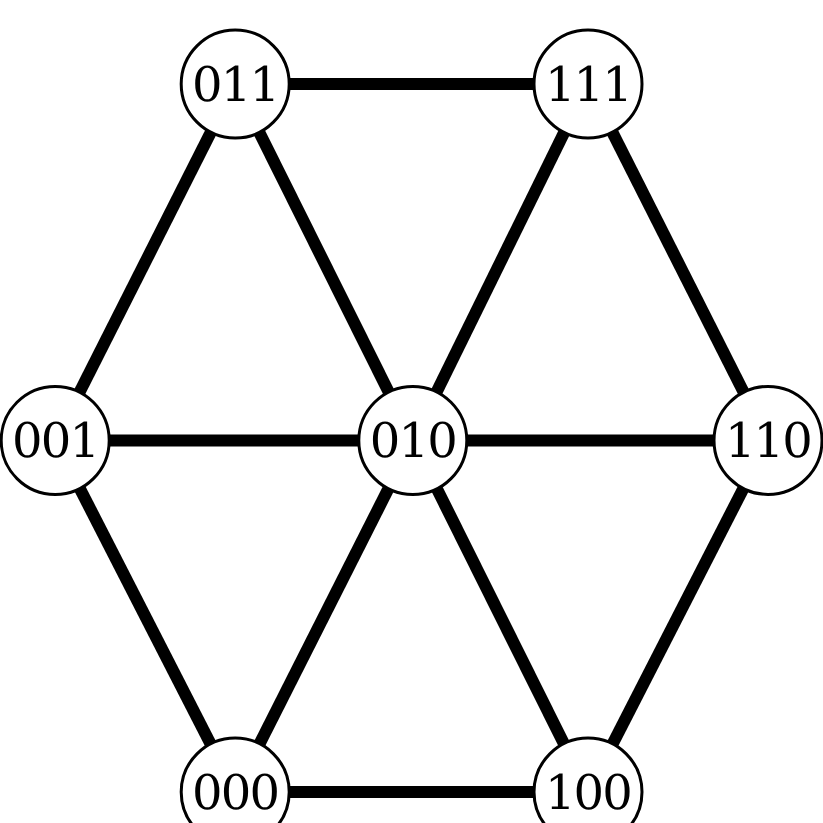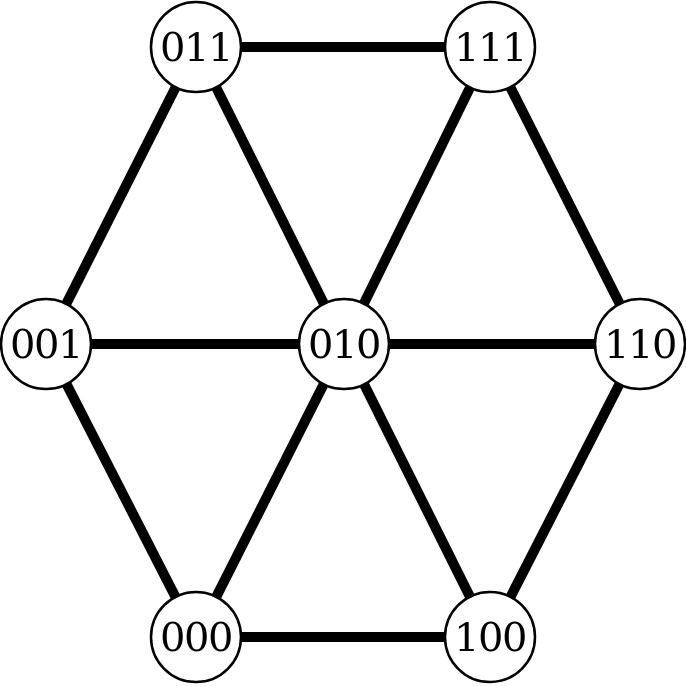--- a/index.html
+++ b/index.html
@@ -8,20 +8,21 @@
     background: #ffffff;
     width: 686px;
     height: 686px;
     overflow: hidden;
     font-family: "DejaVu Serif", serif;
   }
   .canvas-wrap {
     width: 686px;
     height: 596px;
     position: relative;
+    margin-top: 23px;
   }
   svg {
     display: block;
   }
   .graph-edge {
     stroke-linecap: butt;
   }
   .graph-node-circle {
   }
   .graph-node-label {

